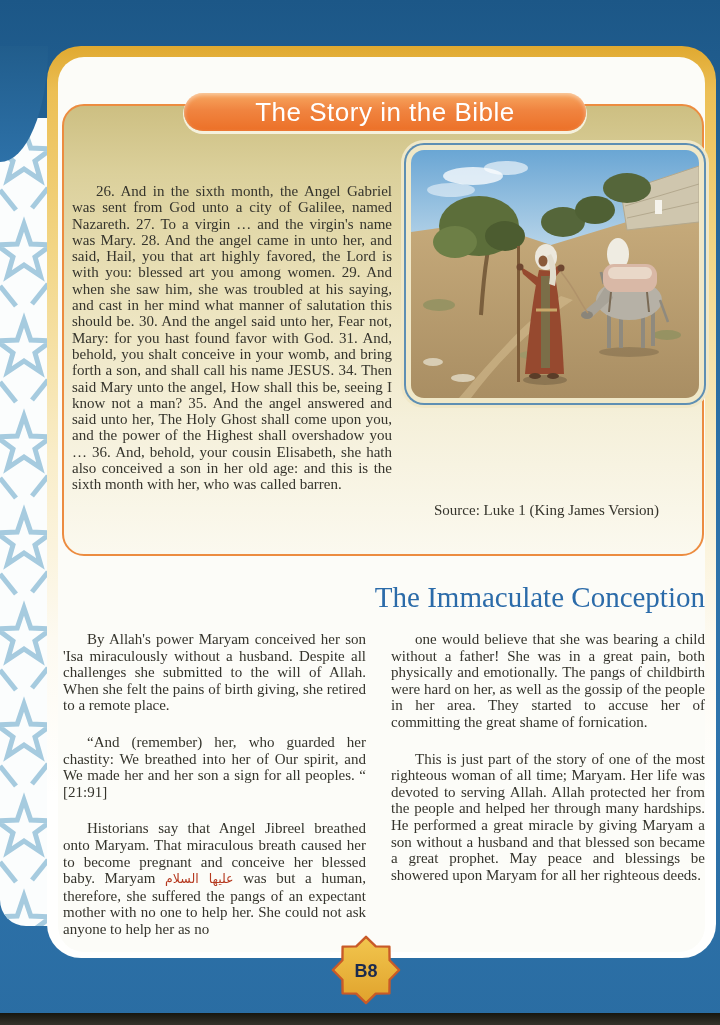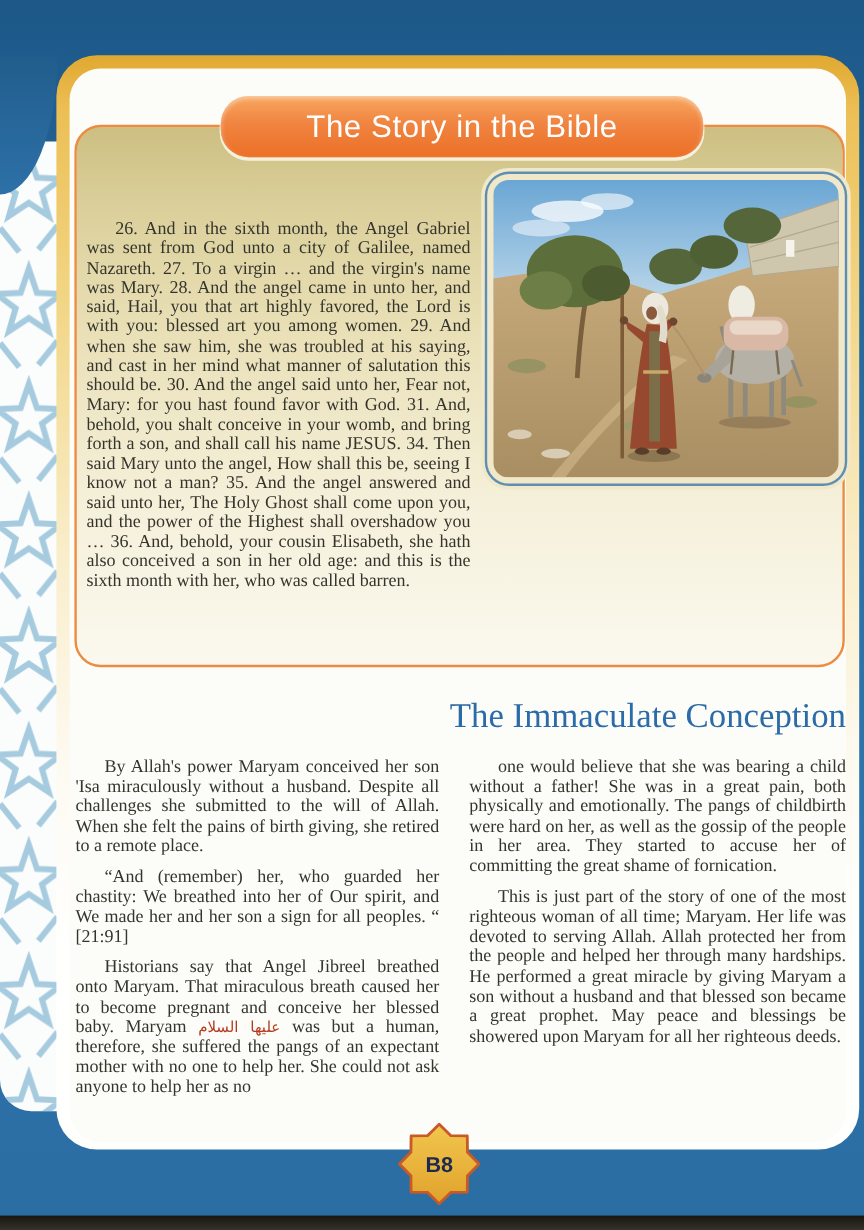--- a/index.html
+++ b/index.html
@@ -28,21 +28,21 @@
     background:linear-gradient(180deg,#215d8c,#2d71a8);
     border-bottom-right-radius:100% 100%;
   }
   
   .bible-panel {
     position:absolute; left:62px; top:104px; width:642px; height:452px;
     border:2px solid #ec8c40; border-radius:22px;
     background:linear-gradient(180deg,#cdbf82 0%,#dbd09b 15%,#eae1b9 40%,#f5f0da 70%,#fbf9ef 100%);
   }
   .pill {
-    position:absolute; left:184px; top:80px; width:402px; height:51px; border-radius:23px;
+    position:absolute; left:184px; top:93px; width:402px; height:38px; border-radius:23px;
     background:linear-gradient(180deg,#f7a760 0%,#f08440 45%,#ec7027 100%);
     box-shadow:0 2px 0 1px rgba(252,248,235,.85), inset 0 2px 4px rgba(255,255,255,.45);
     display:flex; align-items:center; justify-content:center;
   }
   .pill-text {
     font-family:"Liberation Sans", sans-serif; font-size:26px; color:#ffffff; letter-spacing:.5px;
   }
   .body-text { font-size:15px; line-height:16.3px; color:#35342c; text-align:justify;margin-top:34px; }
   .verses-left  { position:absolute; left:72px;  top:149px; width:320px; text-indent:24px; }
   .verses-right { position:absolute; left:408px; top:413px; width:298px; }
@@ -55,21 +55,21 @@
   }
   .photo { width:288px; height:248px; border-radius:13px; overflow:hidden; }
   
   .section-title {
     position:absolute; left:58px; top:581px; width:647px; text-align:right;
     font-size:29px; color:#2b6ba9; font-family:"Liberation Serif", serif;
   }
   .col-left  { position:absolute; left:63px;  top:631px; width:303px; }
   .col-right { position:absolute; left:391px; top:631px; width:314px; }
   .col-left p, .col-right p { font-size:15px; line-height:16.6px; color:#35342c; text-align:justify; text-indent:24px; }
-  .col-left p + p, .col-right p + p { margin-top:9px; }
+  .col-left p + p, .col-right p + p { margin-top:20px; }
   .arabic { font-family:"DejaVu Sans", sans-serif; color:#b5391f; font-size:12.5px; }
   
   .badge { position:absolute; left:330px; top:934px; width:72px; height:72px; }
   .badge text {
     font-family:"Liberation Sans", sans-serif; font-weight:bold; font-size:19px; fill:#1b2a4e;
   }
   .scan-edge { position:absolute; left:0; top:1013px; width:720px; height:12px;
     background:linear-gradient(180deg,#17160f,#34322a); }
 </style>
 </head>
@@ -176,20 +176,21 @@
           <ellipse cx="135" cy="107" rx="11" ry="13" fill="#ece8dd"></ellipse>
           <path d="M140,104 C146,115 146,126 144,136 L138,134 C140,124 139,114 136,106 Z" fill="#e2dccc"></path>
           <ellipse cx="132" cy="111" rx="4.5" ry="5.5" fill="#8a5a3a"></ellipse>
           <ellipse cx="124" cy="226" rx="6" ry="3" fill="#5a3d28"></ellipse>
           <ellipse cx="142" cy="226" rx="6" ry="3" fill="#5a3d28"></ellipse>
         </g>
       </svg>
     </div>
   </div>
 
+  <div class="source-line">Source: Luke 1 (King James Version)</div>
 
   <div class="section-title">The Immaculate Conception</div>
 
   <div class="col-left">
     <p>By Allah's power Maryam conceived her son 'Isa miraculously without a husband. Despite all challenges she submitted to the will of Allah. When she felt the pains of birth giving, she retired to a remote place.</p>
     <p>“And (remember) her, who guarded her chastity: We breathed into her of Our spirit, and We made her and her son a sign for all peoples. “ [21:91]</p>
     <p><span>Historians say that Angel Jibreel breathed onto Maryam. That miraculous breath caused her to become pregnant and conceive her blessed baby. Maryam </span><span class="arabic">عليها السلام</span><span> was but a human, therefore, she suffered the pangs of an expectant mother with no one to help her. She could not ask anyone to help her as no</span></p>
   </div>
 
   <div class="col-right">

